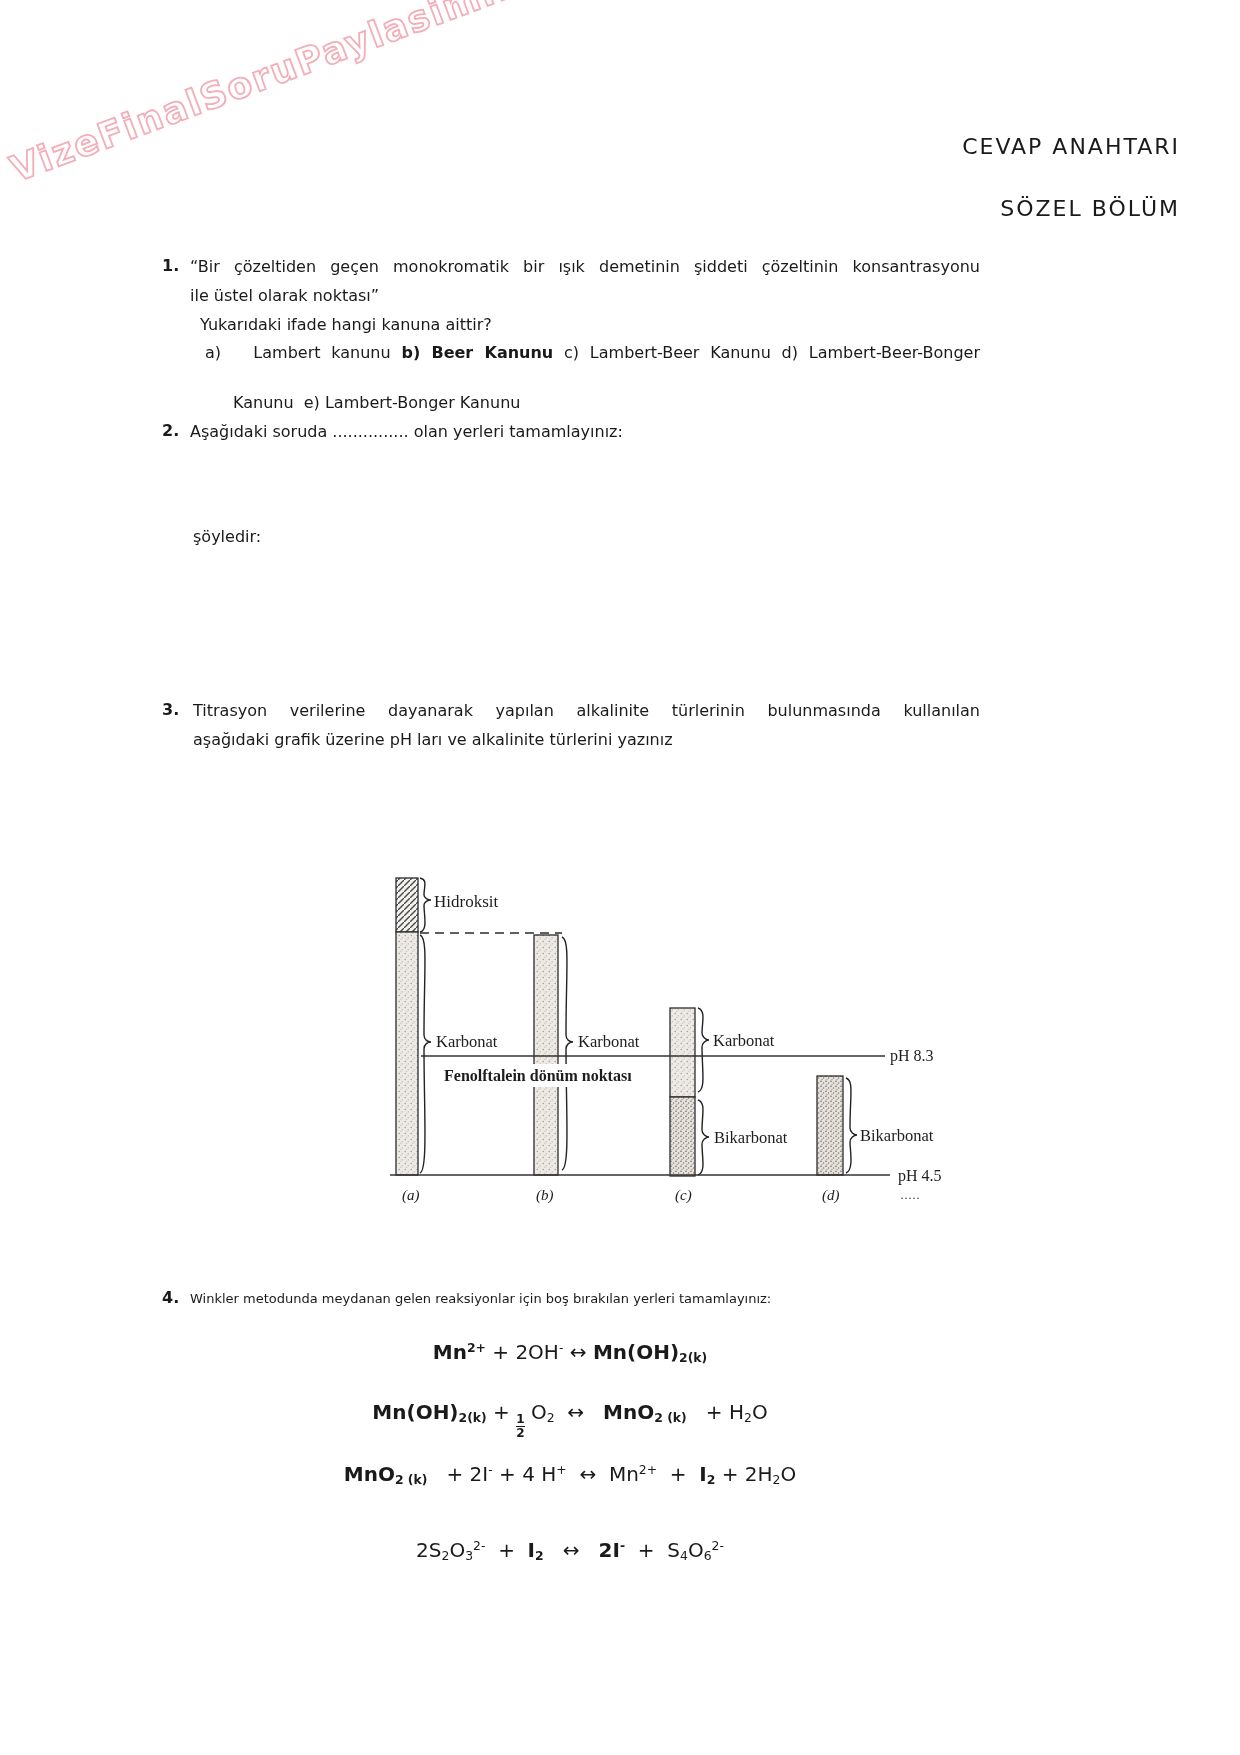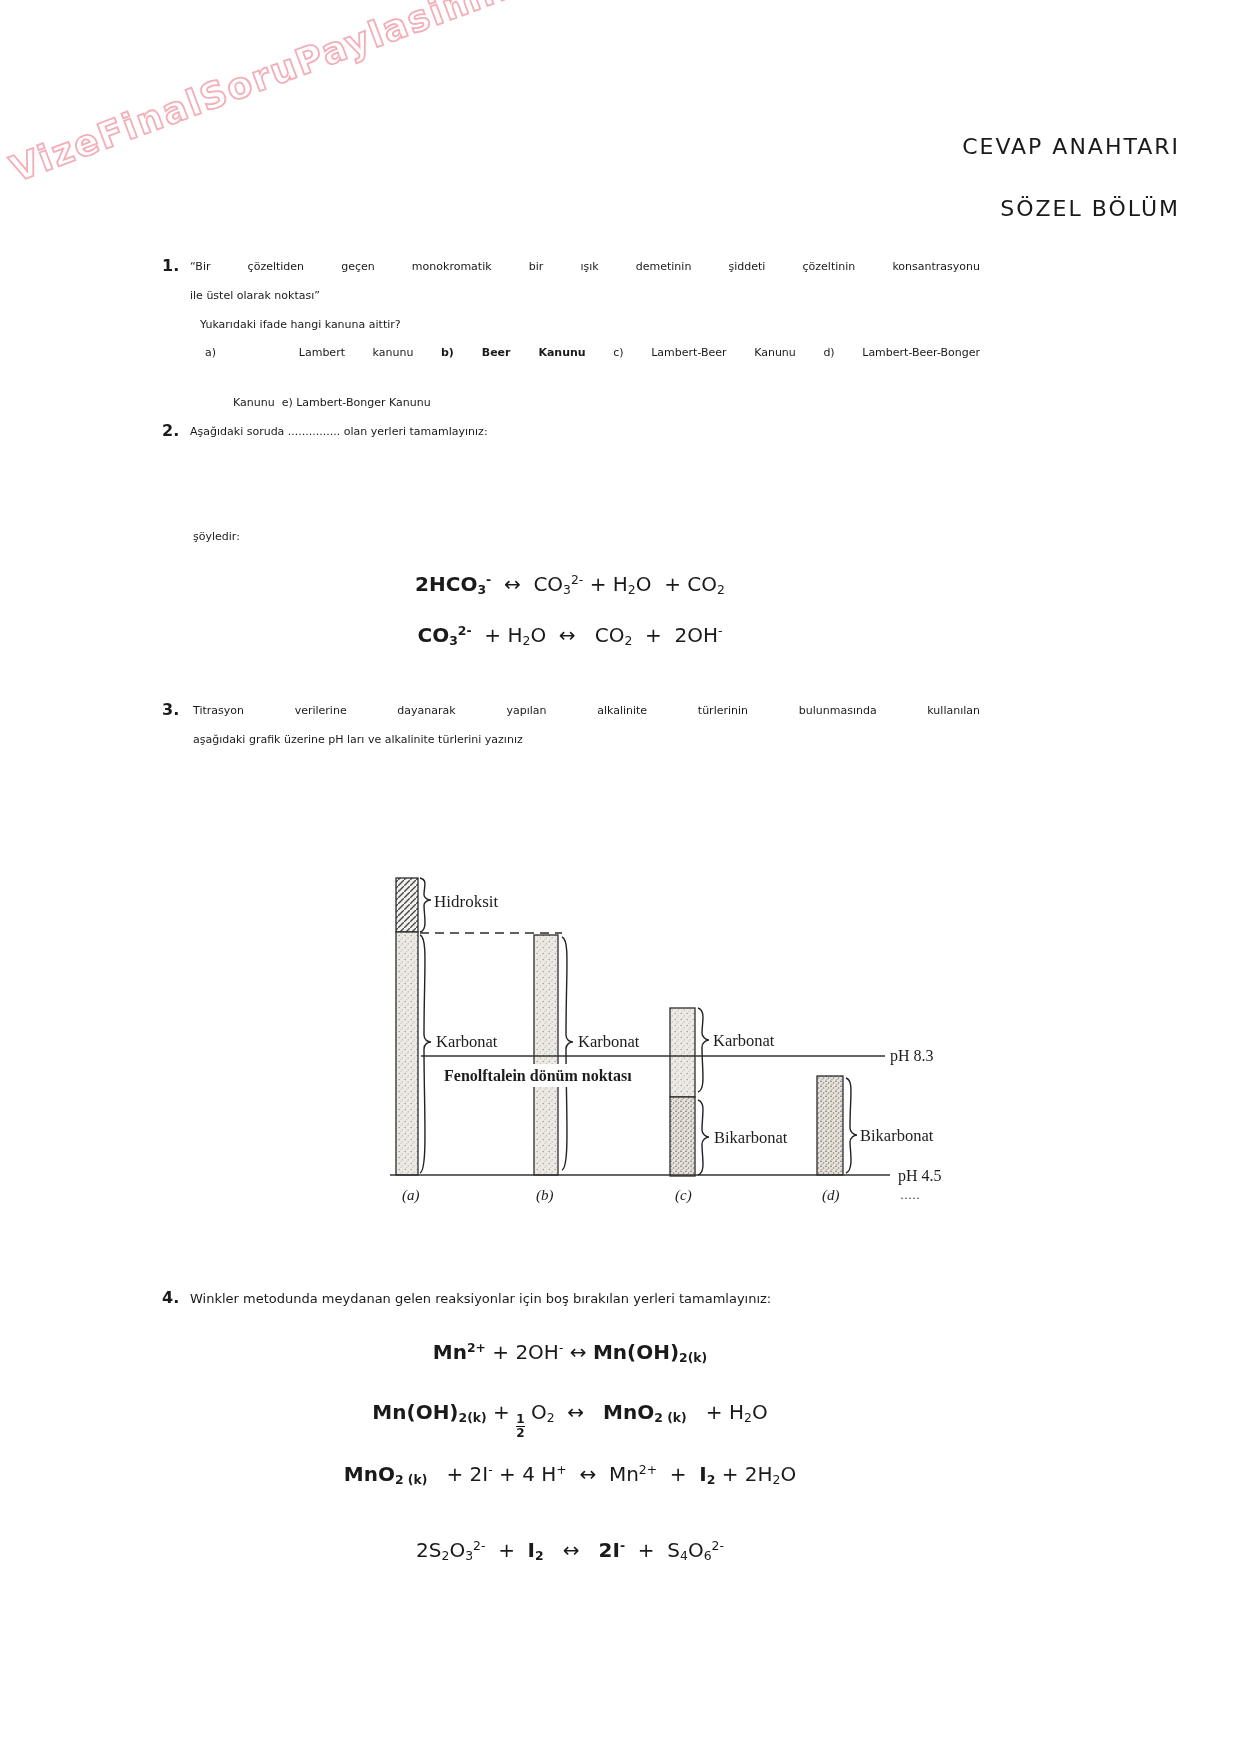--- a/index.html
+++ b/index.html
@@ -2,21 +2,21 @@
 <html><head>
 <meta charset="utf-8">
 <style>
   html,body{margin:0;padding:0;background:#888;}
   .page{position:relative;width:1240px;height:1755px;background:#ffffff;overflow:hidden;
         font-family:"DejaVu Sans",sans-serif;color:#1a1a1a;margin:0 auto;}
   .watermark{position:absolute;left:12px;top:150px;transform:rotate(-20.5deg);transform-origin:0 50%;
              font-size:36px;font-weight:bold;letter-spacing:2px;color:transparent;
              -webkit-text-stroke:1.8px #f3aeb8;white-space:nowrap;z-index:0;}
   .content{position:absolute;inset:0;z-index:1;}
-  .line{position:absolute;font-size:11px;line-height:22px;white-space:nowrap;}
+  .line{position:absolute;font-size:16px;line-height:22px;white-space:nowrap;}
   .just{white-space:normal;text-align:justify;text-align-last:justify;}
   .center-title{position:absolute;left:0;width:1180px;text-align:right;white-space:nowrap;}
   .t1{font-size:22px;letter-spacing:2px;}
   .qnum{position:absolute;font-weight:bold;font-size:16px;}
   .b{font-weight:bold;}
   .sub{font-size:0.62em;vertical-align:-0.28em;letter-spacing:0;}
   .sup{font-size:0.62em;vertical-align:0.55em;letter-spacing:0;}
   .eq{position:absolute;left:170px;width:800px;text-align:center;font-size:20px;white-space:nowrap;}
   .frac{display:inline-flex;flex-direction:column;vertical-align:-0.35em;font-size:0.6em;
         line-height:1.05;text-align:center;font-weight:bold;}
@@ -37,22 +37,20 @@
     <div class="qnum" style="left:162px;top:256px;">1.</div>
     <div class="line just" style="left:190px;top:256px;width:790px;">“Bir çözeltiden geçen monokromatik bir ışık demetinin şiddeti çözeltinin konsantrasyonu</div>
     <div class="line" style="left:190px;top:285px;">ile üstel olarak noktası”</div>
     <div class="line" style="left:200px;top:314px;">Yukarıdaki ifade hangi kanuna aittir?</div>
     <div class="line just" style="left:205px;top:342px;width:775px;"><span>a)&nbsp;&nbsp; Lambert kanunu </span><span class="b">b) Beer Kanunu</span><span> c) Lambert-Beer Kanunu d) Lambert-Beer-Bonger</span></div>
     <div class="line" style="left:233px;top:392px;text-align:center;">Kanunu&nbsp; e) Lambert-Bonger Kanunu</div>
 
     <div class="qnum" style="left:162px;top:421px;">2.</div>
     <div class="line" style="left:190px;top:421px;">Aşağıdaki soruda ............... olan yerleri tamamlayınız:</div>
     <div class="line" style="left:193px;top:526px;">şöyledir:</div>
-    <div class="eq" style="top:572px;"><span class="b">2HCO</span><span class="b sub">3</span><span class="b sup">-</span><span>&nbsp; ↔ &nbsp;CO</span><span class="sub">3</span><span class="sup">2-</span><span> + H</span><span class="sub">2</span><span>O &nbsp;+ CO</span><span class="sub">2</span></div>
-    <div class="eq" style="top:623px;"><span class="b">CO</span><span class="b sub">3</span><span class="b sup">2-</span><span>&nbsp; + H</span><span class="sub">2</span><span>O &nbsp;↔&nbsp;&nbsp; CO</span><span class="sub">2</span><span>&nbsp; + &nbsp;2OH</span><span class="sup">-</span></div>
 
     <div class="qnum" style="left:162px;top:700px;">3.</div>
     <div class="line just" style="left:193px;top:700px;width:787px;">Titrasyon verilerine dayanarak yapılan alkalinite türlerinin bulunmasında kullanılan</div>
     <div class="line" style="left:193px;top:729px;">aşağıdaki grafik üzerine pH ları ve alkalinite türlerini yazınız</div>
 
     <svg style="position:absolute;left:380px;top:850px;" width="580" height="360" viewBox="0 0 580 360">
       <defs>
         <pattern id="hatch" width="6" height="6" patternUnits="userSpaceOnUse">
           <rect width="6" height="6" fill="#f4f2ee"></rect>
           <path d="M-1,7 L7,-1" stroke="#4a4a4a" stroke-width="1.4"></path>

